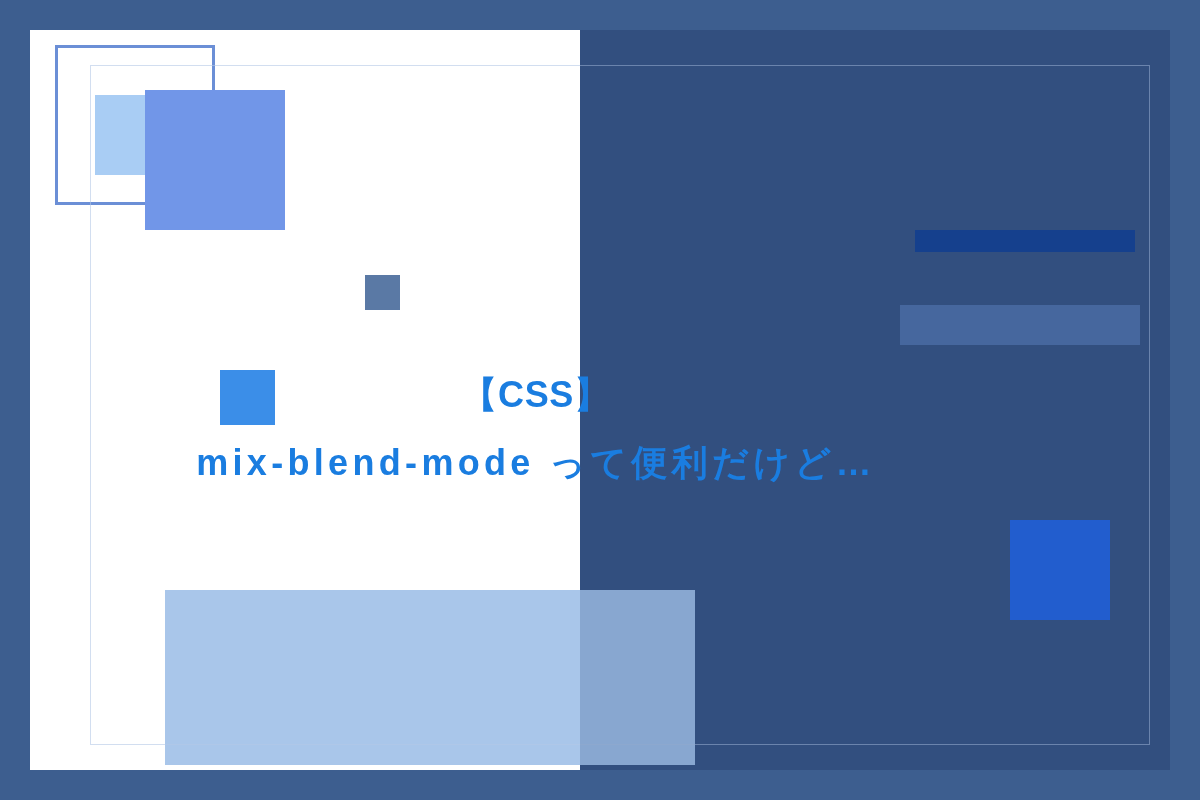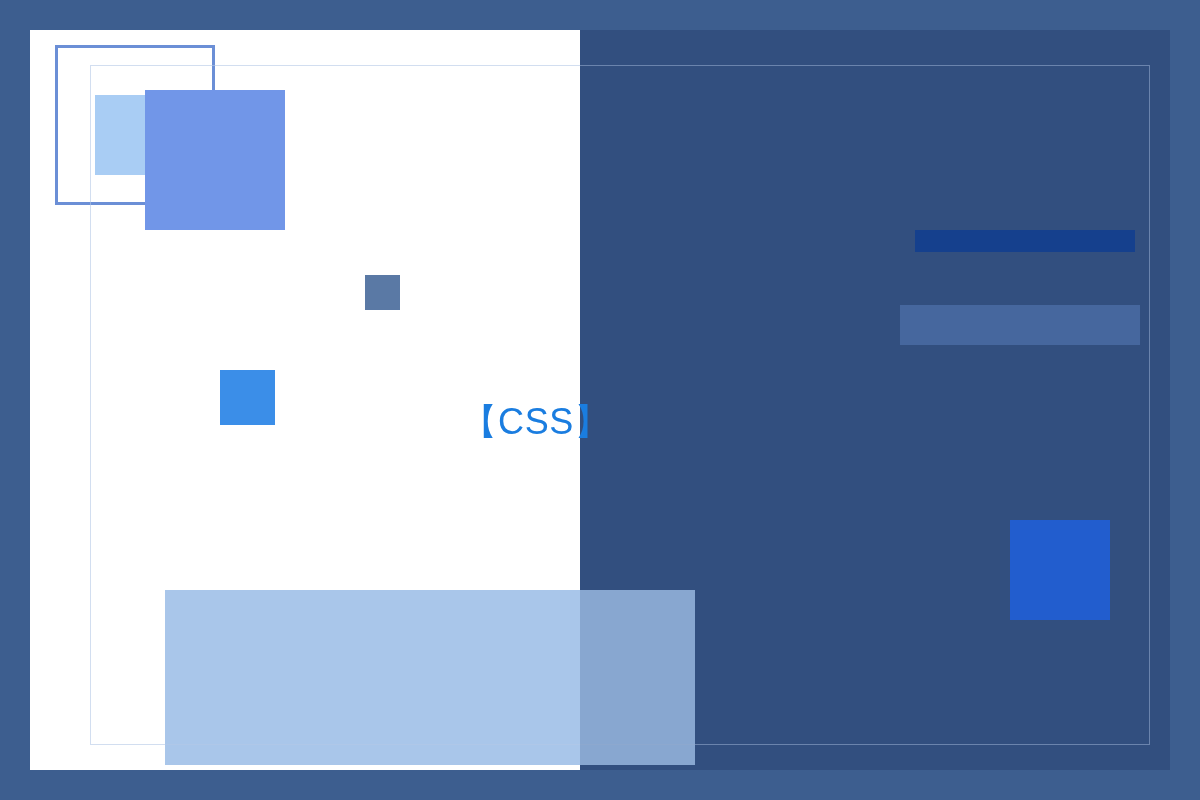--- a/index.html
+++ b/index.html
@@ -72,25 +72,25 @@
     left: 1010px; top: 520px; width: 100px; height: 100px;
     background: #2a6ee8;
   }
   .rect-bottom {
     left: 165px; top: 590px; width: 530px; height: 175px;
     background: #a9c6ea;
   }
   .title {
     position: absolute;
     width: 1072px;
-    top: 388px;
+    top: 361px;
     text-align: center;
     color: #1a7de0;
     font-size: 36px;
-    font-weight: 400;
+    font-weight: 700;
     line-height: 1.9;
     letter-spacing: 0.08em;
   }
   .title .line1 {
     display: block;
     letter-spacing: 0.02em;
   }
   .title .line2 {
     display: block;
     letter-spacing: 0.12em;
@@ -109,13 +109,14 @@
 <div class="sq sq-bright-mid"></div>
 <div class="sq bar-top-r"></div>
 <div class="sq bar-mid-r"></div>
 <div class="sq sq-bright-r"></div>
 
 <div class="frame"></div>
 <div class="overlay-tint"></div>
 
 <div class="title">
   <span class="line1">【CSS】</span>
+  <span class="line2">mix-blend-mode って便利だけど…</span>
 </div>
 
 </body></html>

